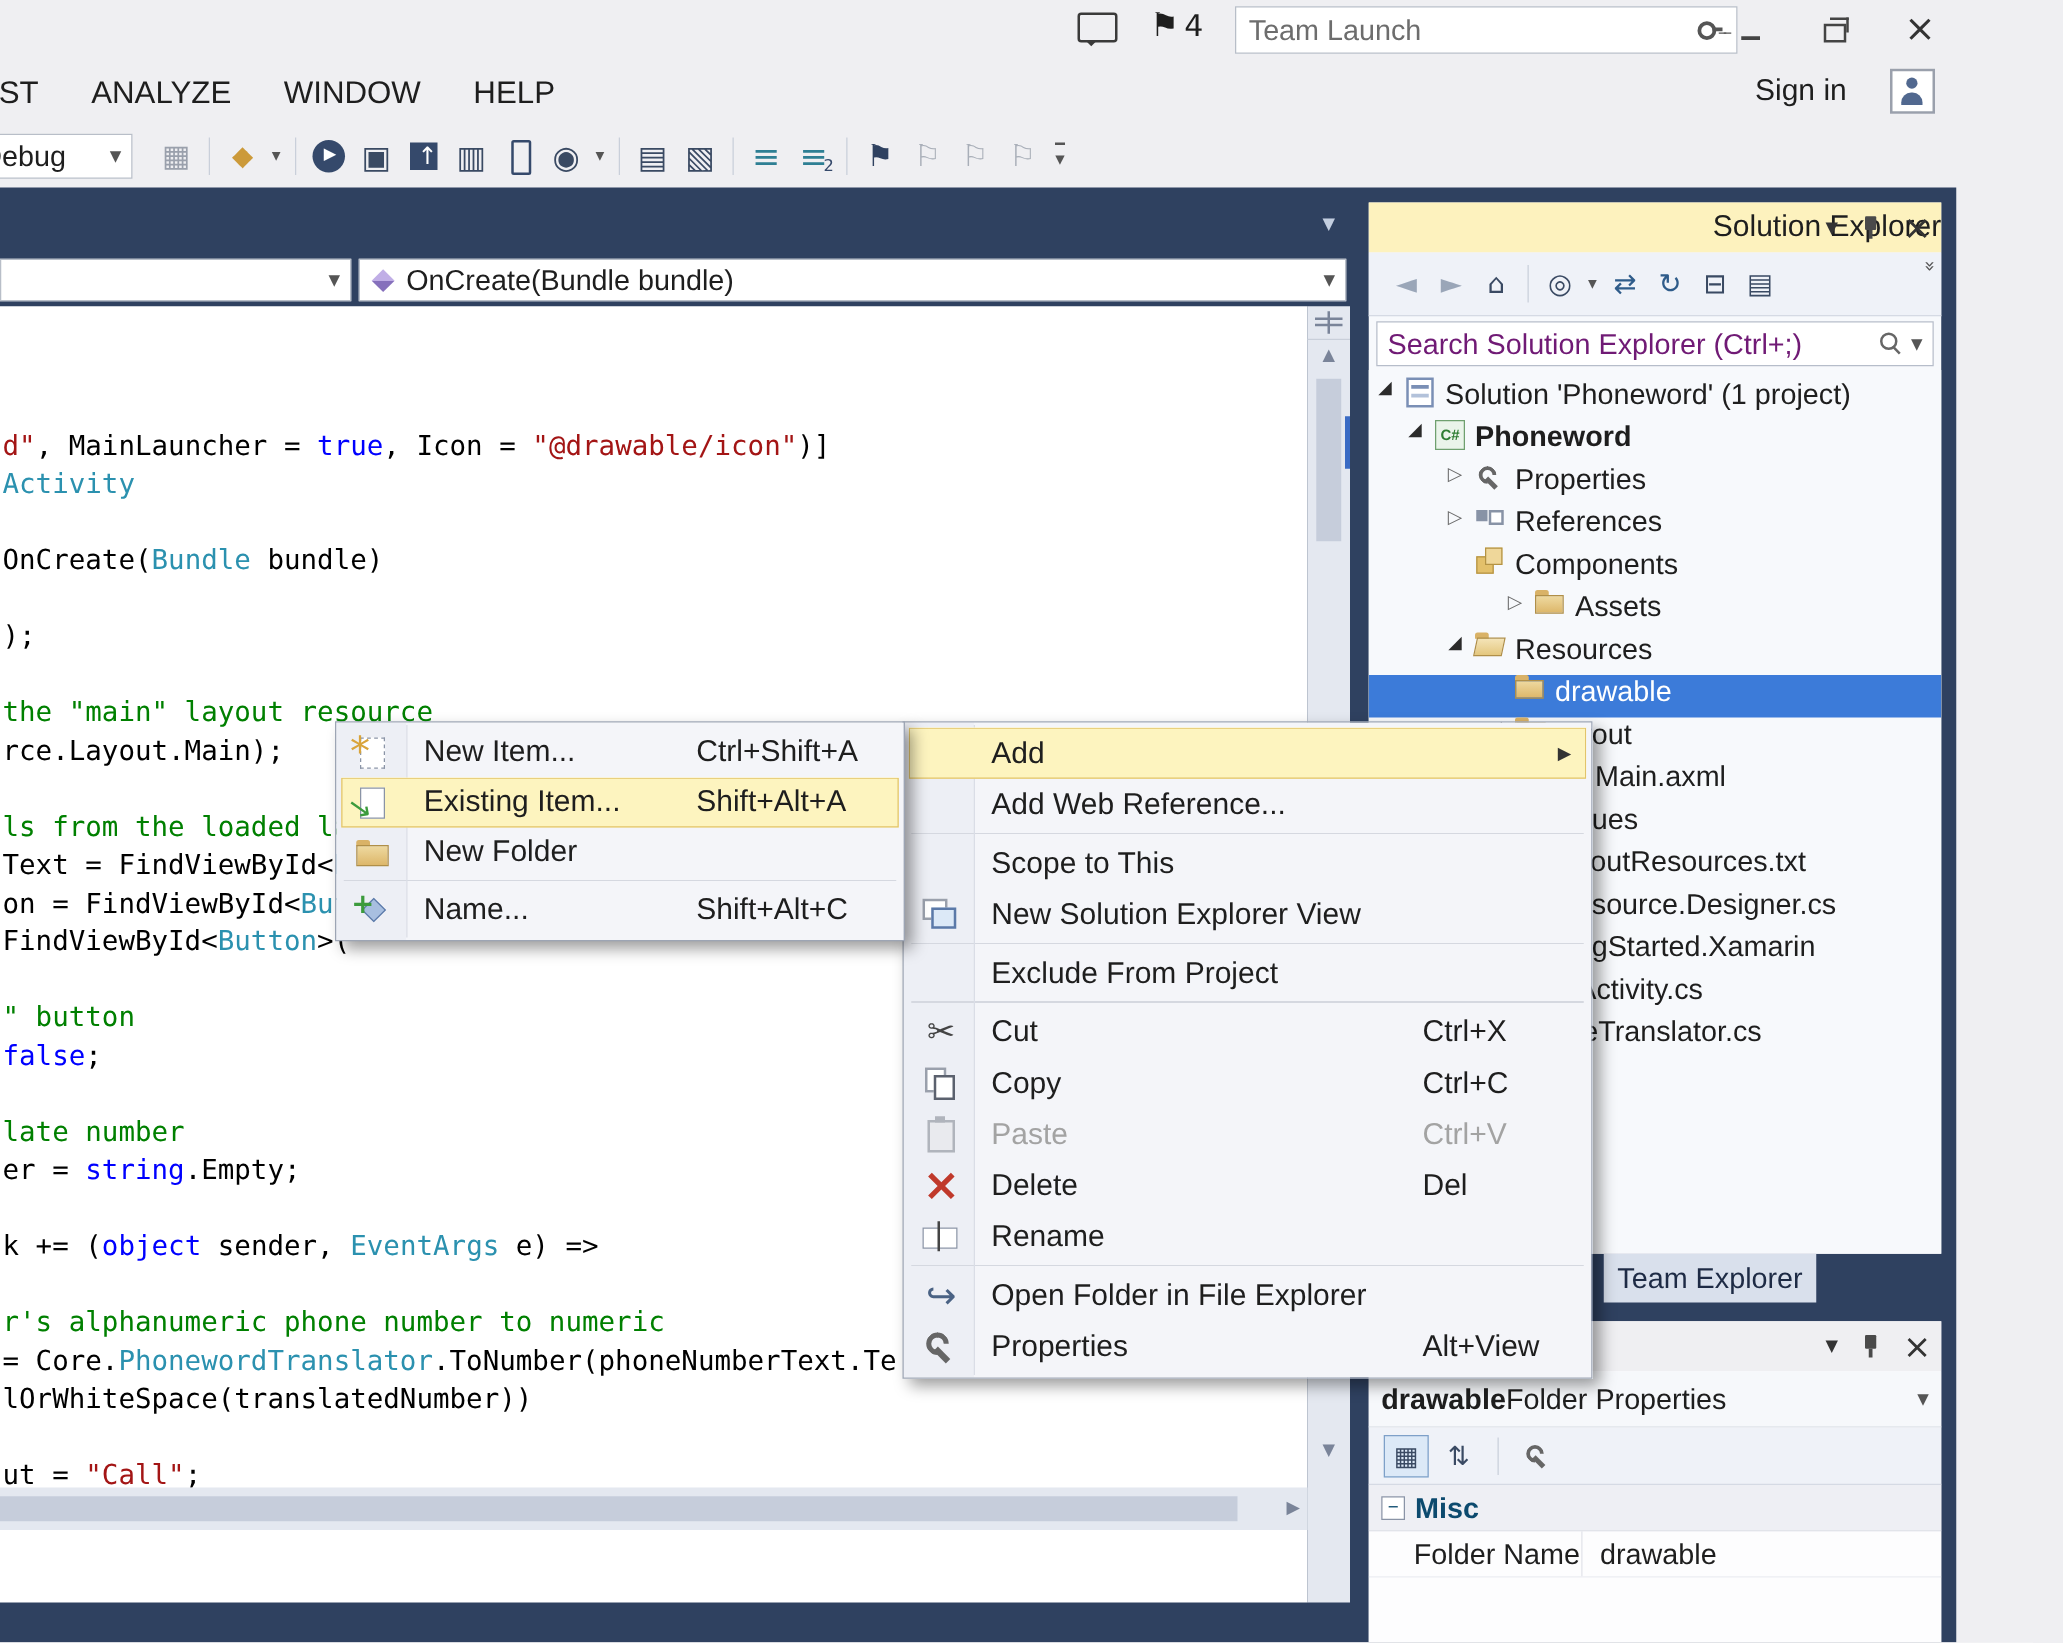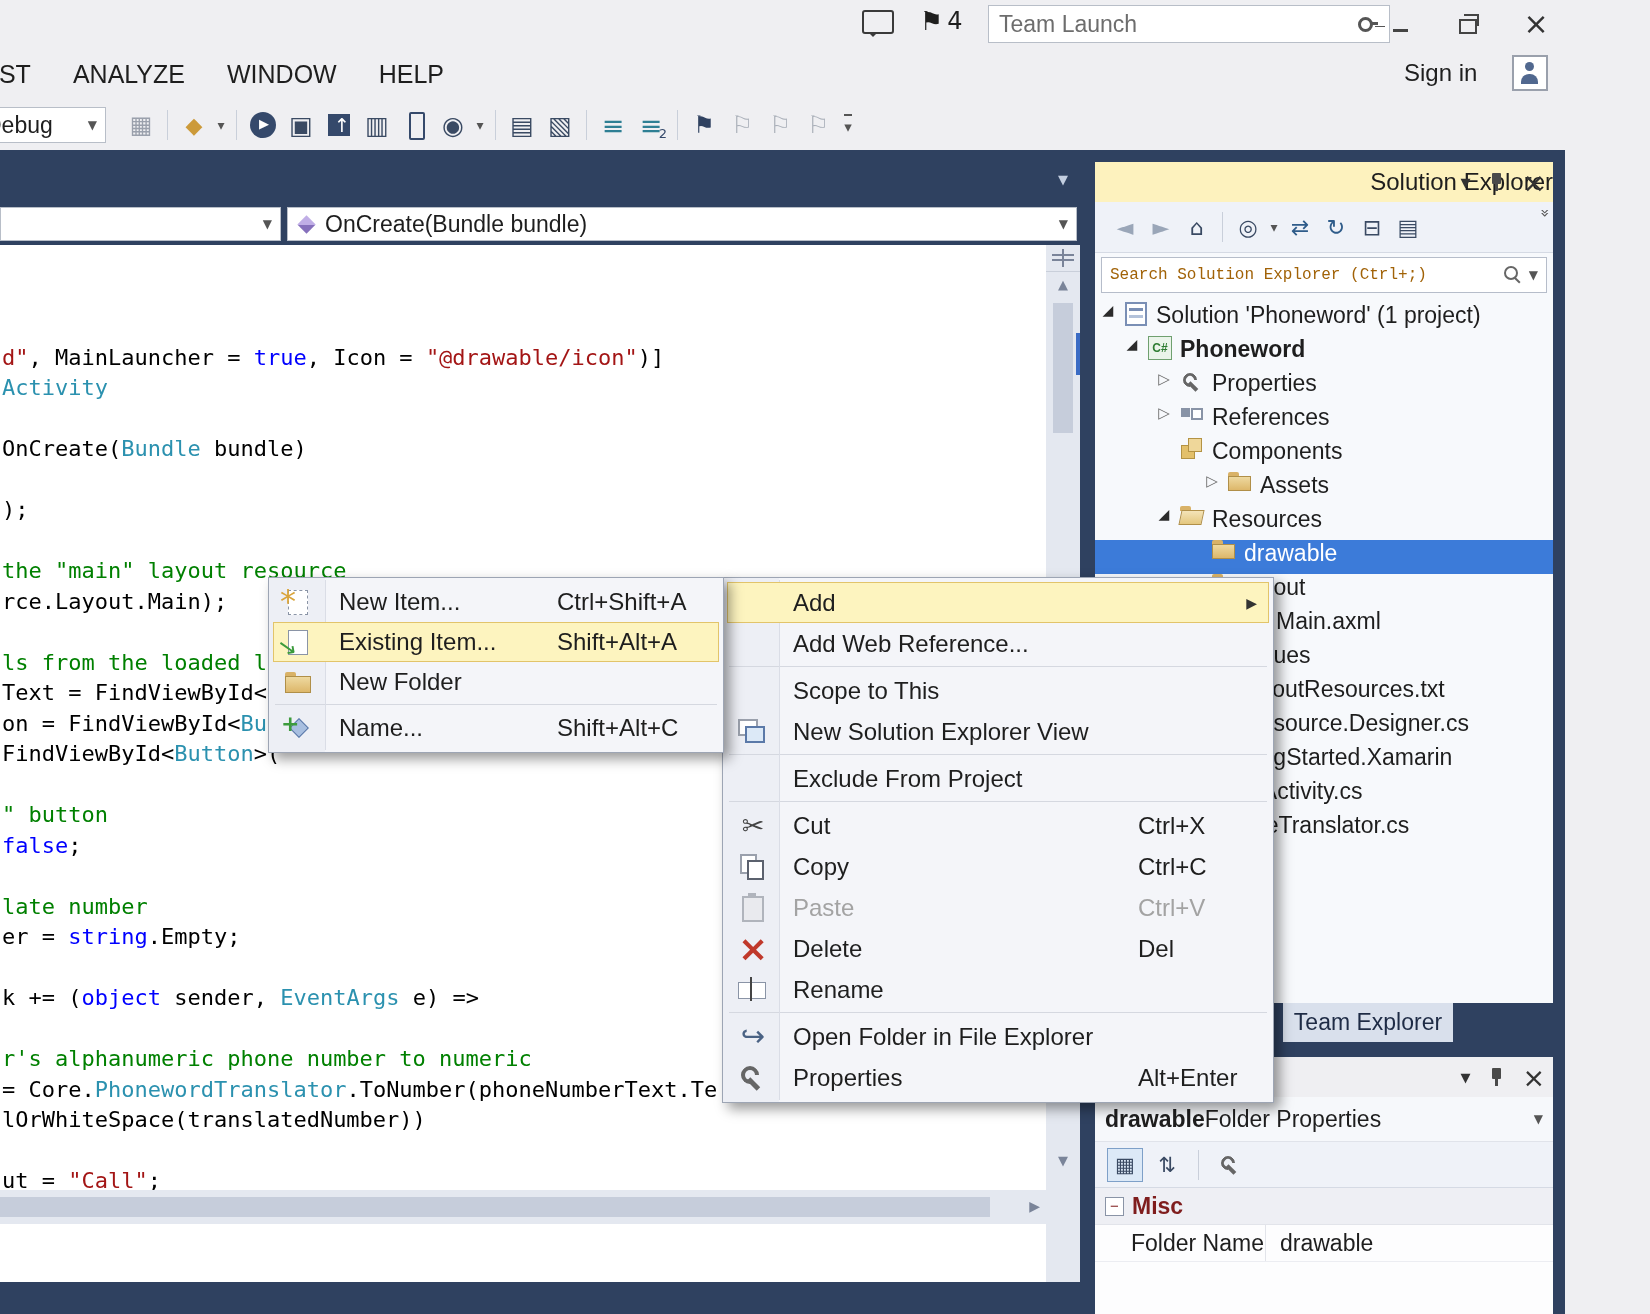--- a/index.html
+++ b/index.html
@@ -121,21 +121,21 @@
   .se-panel{position:absolute;left:15px;top:12px;width:458px;height:841px;background:#F7F9FC;}
   .se-toolbar{height:50px;background:#EFF2F8;border-bottom:1px solid #D5DAE4;display:flex;align-items:center;padding-left:12px;position:relative;}
   .sei{width:36px;text-align:center;font-size:22px;color:#3A4A63;font-family:"DejaVu Sans",sans-serif;flex:none;}
   .sei.muted{color:#9AA6B8;}
   .sei.accent{color:#2F5C8A;}
   .sei.small{width:16px;font-size:14px;color:#555;}
   .se-overflow{position:absolute;right:4px;top:2px;font-size:15px;color:#555;transform:rotate(90deg);font-family:"DejaVu Sans",sans-serif;}
   .se-overflow::before{content:"»";}
   .se-search{height:44px;padding:4px 6px;box-sizing:border-box;}
   .se-search-box{height:36px;background:#fff;border:1px solid #B6BDCA;display:flex;align-items:center;padding:0 8px;box-sizing:border-box;}
-  .se-search-text{color:#a16207;font-size:16px;flex:1;white-space:nowrap;overflow:hidden;font-family:Liberation Mono, monospace;}
+  .se-search-text{color:#701a75;font-size:23px;flex:1;white-space:nowrap;overflow:hidden;}
   .css-mag{width:22px;height:22px;position:relative;flex:none;}
   .css-mag::before{content:"";position:absolute;width:10px;height:10px;border:2px solid #666;border-radius:50%;left:3px;top:2px;}
   .css-mag::after{content:"";position:absolute;width:2px;height:8px;background:#666;transform:rotate(-45deg);left:15px;top:12px;}
   .se-search-arr{font-size:12px;color:#555;margin-left:6px;font-family:"DejaVu Sans",sans-serif;}
   .se-search-arr::before{content:"▼";}
   .tree{position:absolute;left:0;top:134px;right:0;bottom:0;background:#F7F9FC;padding-top:6px;font-size:23px;overflow:hidden;}
   .trow{height:34px;display:flex;align-items:flex-start;white-space:nowrap;}
   .trow.sel{background:#3C7BD9;color:#fff;}
   .exp{width:26px;flex:none;text-align:center;font-family:"DejaVu Sans",sans-serif;color:#6A6A6A;font-size:15px;}
   .exp.open{color:#2B2B2B;font-size:14px;}
@@ -171,21 +171,21 @@
   .tetab{position:absolute;left:188px;top:0;width:170px;height:39px;background:#D9E0EC;color:#1E2B45;font-size:23px;display:flex;align-items:center;justify-content:center;}
 
   .props-panel{position:absolute;left:15px;top:907px;width:458px;height:257px;display:flex;flex-direction:column;background:#FDFDFE;}
   .props-combo{height:44px;background:#F6F8FB;display:flex;align-items:center;padding:0 10px;font-size:23px;position:relative;border-bottom:1px solid #E0E3EA;}
   .props-combo .arr{position:absolute;right:10px;font-size:12px;color:#555;font-family:"DejaVu Sans",sans-serif;}
   .props-combo .arr::before{content:"▼";}
   .props-toolbar{height:45px;background:#EFF2F8;border-bottom:1px solid #D5DAE4;display:flex;align-items:center;padding-left:12px;gap:6px;}
   .ppi{width:36px;height:34px;display:flex;align-items:center;justify-content:center;font-size:21px;color:#3A4A63;font-family:"DejaVu Sans",sans-serif;box-sizing:border-box;}
   .ppi.selected{background:#DCE9F7;border:1px solid #7EA0C8;}
   .props-grid{flex:1;overflow:hidden;font-size:23px;background:#FDFDFE;}
-  .pcat{height:36px;background:#EEEFF4;display:flex;align-items:center;font-weight:bold;color:#7f1d1d;border-bottom:1px solid #E2E4EA;}
+  .pcat{height:36px;background:#EEEFF4;display:flex;align-items:center;font-weight:bold;color:#0c4a6e;border-bottom:1px solid #E2E4EA;}
   .pbox{width:17px;height:17px;border:1px solid #8A94A6;background:#fff;margin:0 8px 0 10px;text-align:center;font-size:15px;line-height:15px;font-weight:normal;}
   .pbox::before{content:"−";}
   .prow{height:36px;display:flex;border-bottom:1px solid #ECEDF2;}
   .pname{width:171px;padding-left:36px;display:flex;align-items:center;border-right:1px solid #E2E4EA;box-sizing:border-box;}
   .pval{flex:1;padding-left:14px;display:flex;align-items:center;}
 
   
   .menu{position:absolute;background:linear-gradient(90deg,#EDEFF5 0,#EDEFF5 56px,#F4F5F9 56px);border:1px solid #9DA5B4;box-shadow:6px 6px 12px rgba(0,0,0,.4);padding:4px 0;font-size:24px;}
   .menu::before{content:"";position:absolute;left:56px;top:2px;bottom:2px;width:1px;background:#DADDE6;}
   .ctxmenu{left:722px;top:577px;width:550px;z-index:50;}
@@ -563,21 +563,21 @@
         <span class="lbl">Rename</span>
       </div>
       <div class="msep"></div>
       <div class="cmi">
         <span class="mi open-folder-in-explorer-icon"></span>
         <span class="lbl">Open Folder in File Explorer</span>
       </div>
       <div class="cmi">
         <span class="mi properties-wrench-icon"></span>
         <span class="lbl">Properties</span>
-        <span class="sc">Alt+Enter</span>
+        <span class="sc">Alt+View</span>
       </div>
     </div>
   <div class="menu submenu" id="submenu">
       <div class="cmi">
         <span class="mi new-item-icon"></span>
         <span class="lbl">New Item...</span>
         <span class="sc">Ctrl+Shift+A</span>
       </div>
       <div class="cmi hl">
         <span class="mi existing-item-icon"></span>

